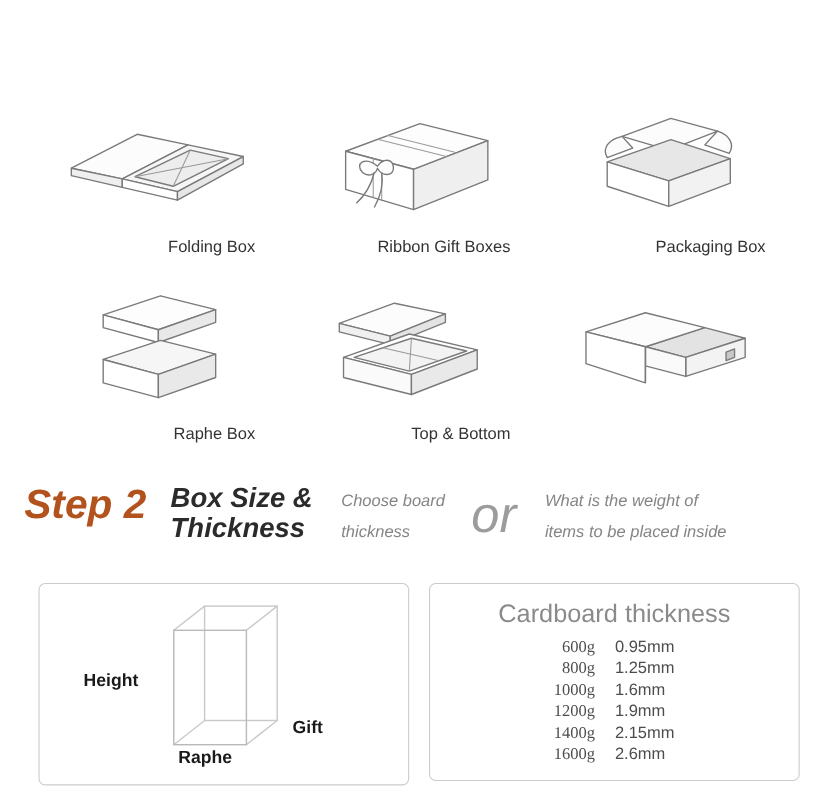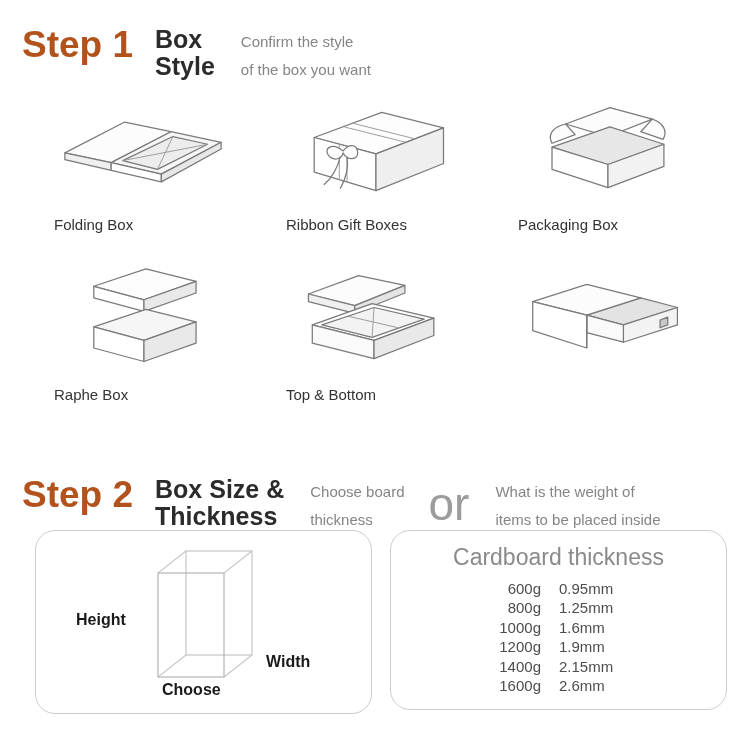--- a/index.html
+++ b/index.html
@@ -10,60 +10,49 @@
   }
   *{margin:0;padding:0;box-sizing:border-box;}
   body{background:#fff;font-family:"Liberation Sans",sans-serif;}
   .page{position:relative;width:750px;height:730px;background:#fff;overflow:hidden;}
 
   .step-header{position:absolute;display:flex;align-items:flex-start;}
   .step-num{font-size:37px;font-weight:bold;color:var(--accent);line-height:1;}
   .step-title{font-size:25px;font-weight:bold;color:var(--text_dark);line-height:1.06;margin-left:22px;margin-top:0;}
   .step-desc{font-size:15px;color:var(--text_gray);line-height:1.85;margin-left:26px;margin-top:2px;}
   #step1-header{top:26px;left:22px;}
-  #step2-header{top:476px;left:22px;}
+  #step2-header{top:440px;left:22px;font-style:italic;}
   .or{font-size:46px;color:#9c9c9c;line-height:1;margin-left:24px;margin-top:5px;text-align:center;}
 
   .grid-row{position:absolute;left:0;width:750px;display:flex;justify-content:space-evenly;}
   #row1{top:92px;}
   #row2{top:262px;}
-  .box-item{width:178px;text-align:left;}
+  .box-item{width:178px;text-align:right;}
   .box-item svg{width:164px;height:118px;display:block;margin:0 auto;}
   .box-label{font-size:15px;color:#333;margin-top:6px;}
 
-  .panel{position:absolute;border:1px solid #ccc;border-radius:20px;background:#fff;}
+  .panel{position:absolute;border:1px solid #ccc;border-radius:6px;background:#fff;}
   #size-panel{left:35px;top:530px;width:337px;height:184px;}
   #thickness-panel{left:390px;top:530px;width:337px;height:180px;}
 
   .cube-svg{position:absolute;left:0;top:0;width:337px;height:180px;}
   .dim-label{position:absolute;font-size:16px;font-weight:bold;color:#1a1a1a;}
   #height-label{left:40px;top:80px;}
   #width-label{left:230px;top:122px;}
   #length-label{left:126px;top:150px;}
 
   .t-title{text-align:center;font-size:23px;color:#8a8a8a;margin-top:13px;}
   .t-table{display:grid;grid-template-columns:52px auto;column-gap:18px;row-gap:1px;width:max-content;margin:9px auto 0 98px;font-size:15px;color:#4d4d4d;line-height:1.23;}
-  .t-weight{text-align:right;}
+  .t-weight{text-align:right;font-family:Liberation Serif, serif;}
 </style>
 </head>
 <body>
 
 <div class="page">
 
-  <div class="step-header" id="step1-header">
-    <div class="step-num">Step 1</div>
-    <div class="step-title">
-      <div>Box</div>
-      <div>Style</div>
-    </div>
-    <div class="step-desc">
-      <div>Confirm the style</div>
-      <div>of the box you want</div>
-    </div>
-  </div>
 
   <div class="grid-row" id="row1">
 
     <figure class="box-item">
       <span>
         <svg viewBox="0 0 170 120">
           <g stroke="#7a7a7a" stroke-width="1.3" stroke-linejoin="round" fill="none">
             <polygon points="4,62 66,30 114,40 52,72" fill="#fcfcfc"></polygon>
             <polygon points="4,62 4,69 52,80 52,72" fill="#efefef"></polygon>
             <polygon points="52,72 114,40 166,51 104,84" fill="#f6f6f6"></polygon>
@@ -195,22 +184,22 @@
       <g stroke="#c9c9c9" fill="none" stroke-width="1.3">
         <rect x="150" y="20" width="66" height="104"></rect>
         <line x1="150" y1="20" x2="122" y2="42"></line>
         <line x1="216" y1="20" x2="188" y2="42"></line>
         <line x1="150" y1="124" x2="122" y2="146"></line>
         <line x1="216" y1="124" x2="188" y2="146"></line>
         <rect x="122" y="42" width="66" height="104" stroke="#b9b9b9"></rect>
       </g>
     </svg>
     <div class="dim-label" id="height-label">Height</div>
-    <div class="dim-label" id="width-label">Width</div>
-    <div class="dim-label" id="length-label">Choose</div>
+    <div class="dim-label" id="width-label">Gift</div>
+    <div class="dim-label" id="length-label">Raphe</div>
   </div>
 
   <div class="panel" id="thickness-panel">
     <div class="t-title">Cardboard thickness</div>
     <div class="t-table">
       <span class="t-weight">600g</span>
       <span class="t-thick">0.95mm</span>
       <span class="t-weight">800g</span>
       <span class="t-thick">1.25mm</span>
       <span class="t-weight">1000g</span>

